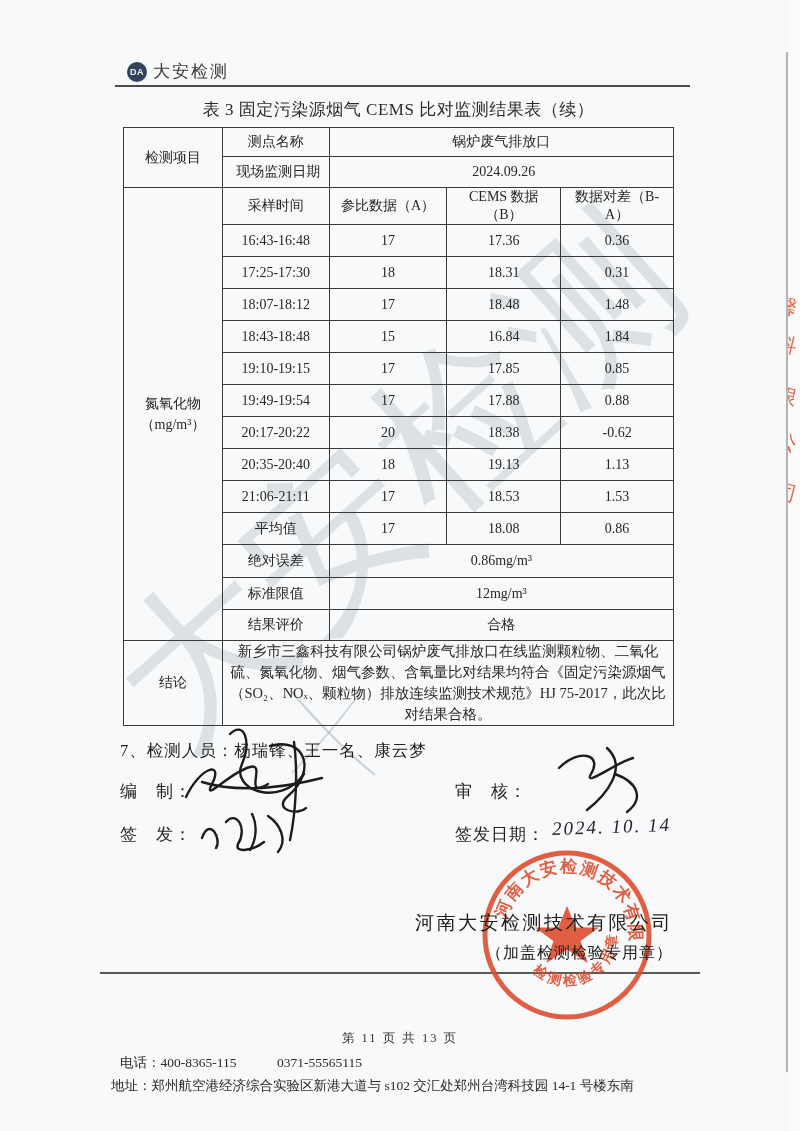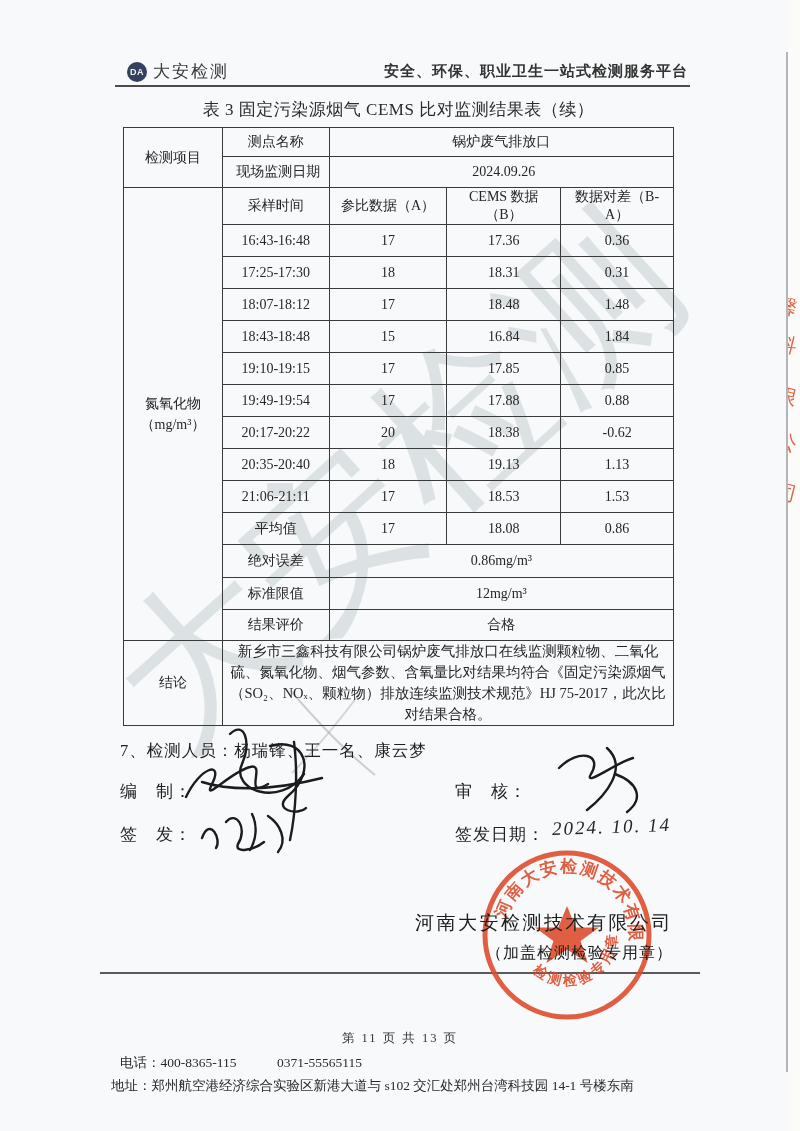--- a/index.html
+++ b/index.html
@@ -87,21 +87,20 @@
   <div class="watermark">大安检测</div>
   <svg class="crease" style="left:280px;top:685px;" width="100" height="95">
     <path d="M10,5 C40,40 70,70 95,90" stroke="rgba(150,156,160,0.45)" stroke-width="2" fill="none"></path>
     <path d="M80,8 C60,35 35,65 12,88" stroke="rgba(150,156,160,0.38)" stroke-width="2" fill="none"></path>
   </svg>
 
   <div class="hdr-logo">
     <div class="hdr-logo-circle">DA</div>
     <div class="hdr-logo-text">大安检测</div>
   </div>
-  <div class="hdr-right">安全、环保、职业卫生一站式检测服务平台</div>
   <div class="hdr-line"></div>
 
   <div class="doc-title">表 3 固定污染源烟气 CEMS 比对监测结果表（续）</div>
 
   <table class="rpt">
     <colgroup>
         <col style="width:99px">
         <col style="width:107px">
         <col style="width:118px">
         <col style="width:114px">

